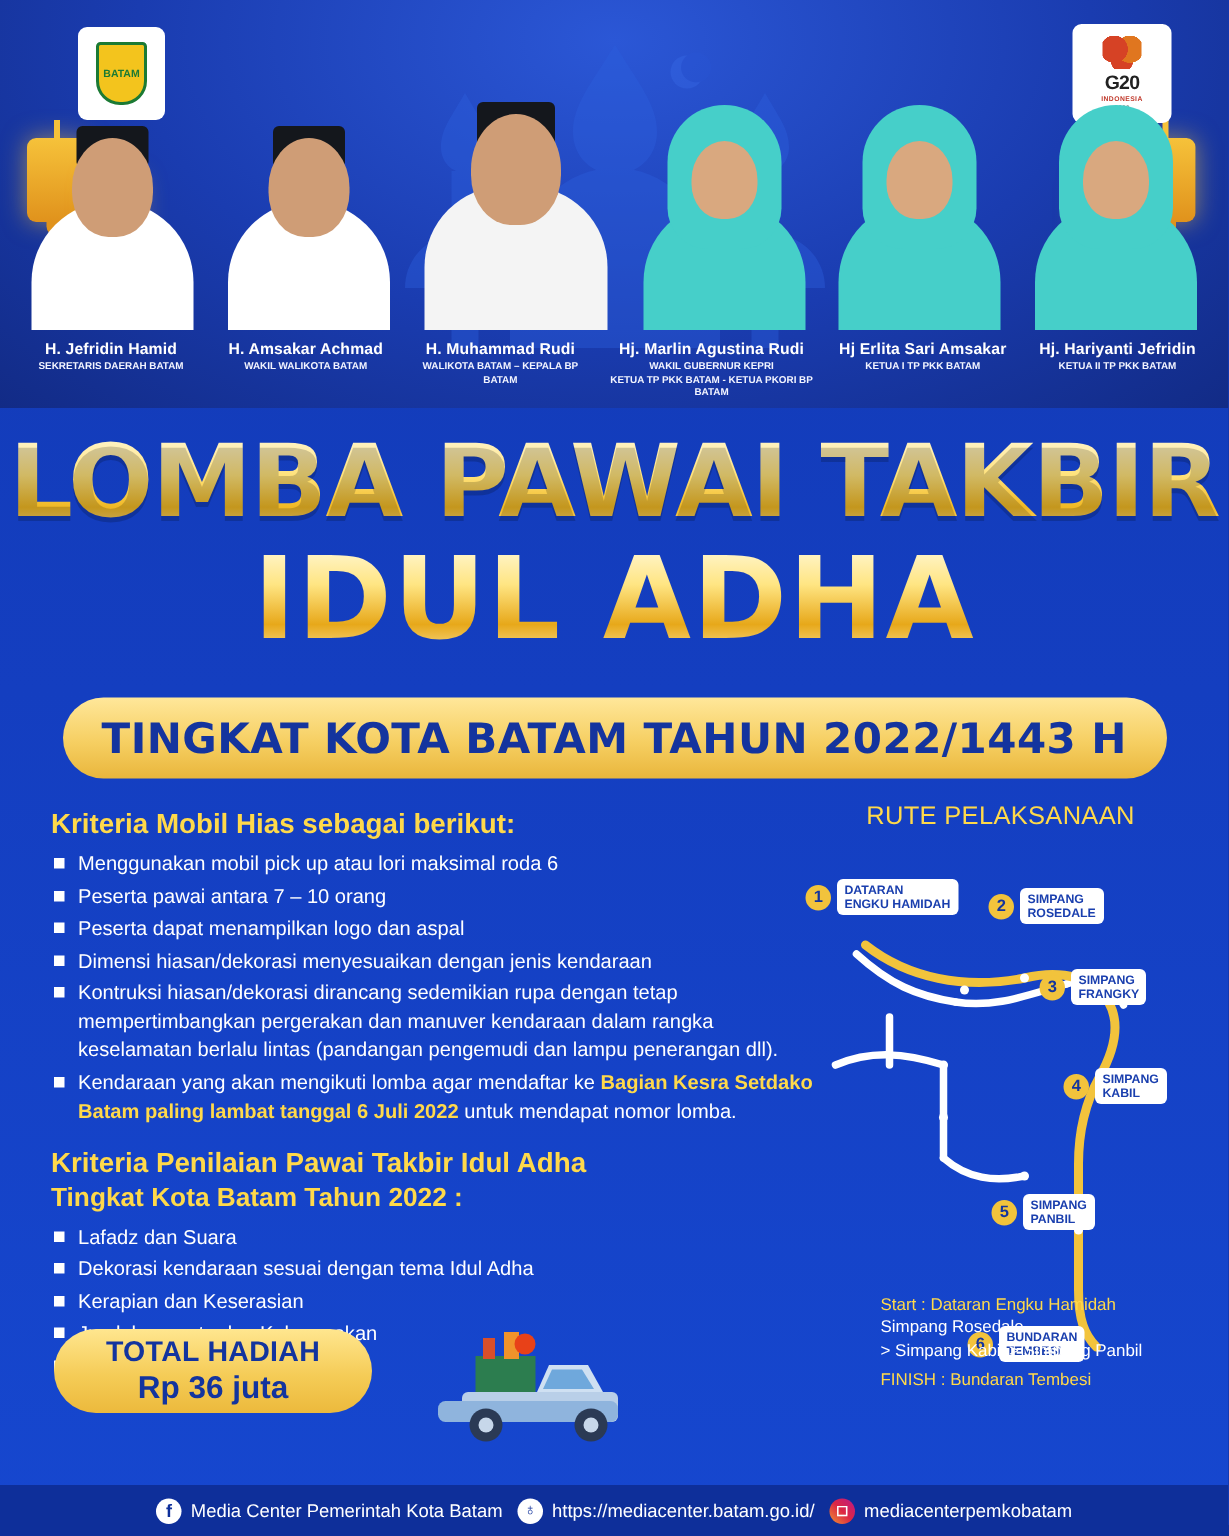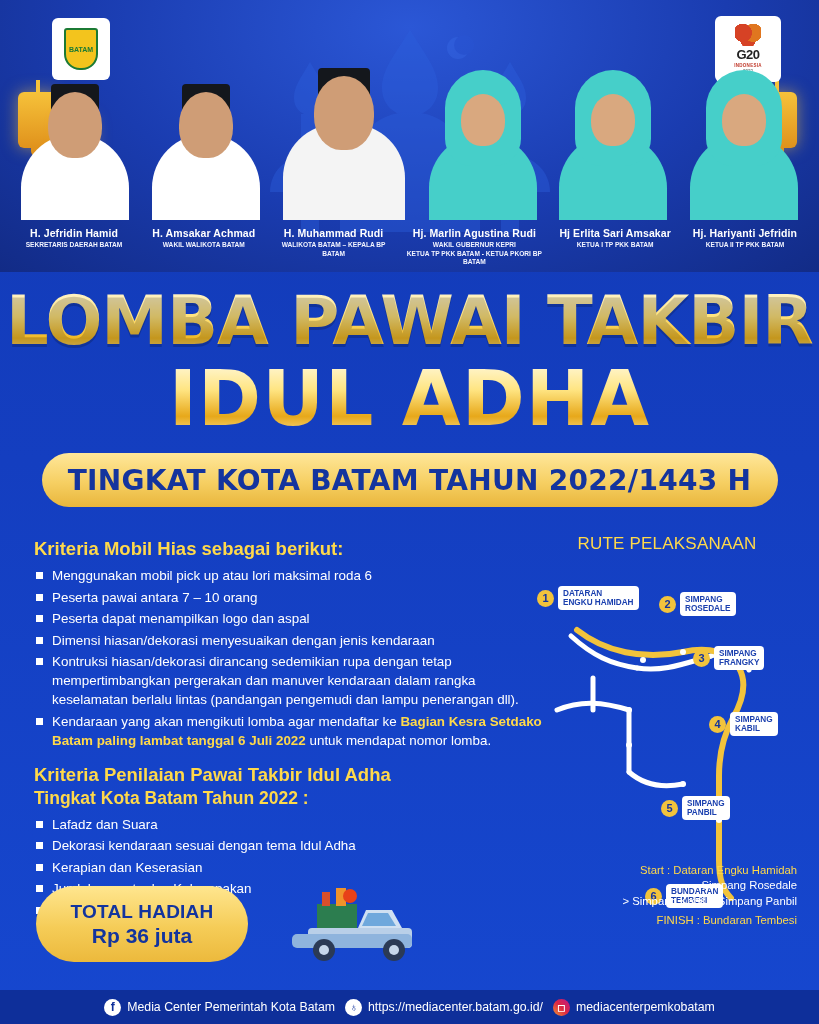--- a/index.html
+++ b/index.html
@@ -116,21 +116,21 @@
     font-family: "DejaVu Sans", sans-serif;
   }
   .t2 {
     margin-top: -6px;
     font-size: 76px; font-weight: bold; letter-spacing: 1px;
     background: linear-gradient(180deg,#fffdf2 0%, #ffe583 40%, #e7a81a 70%, #fff0b6 100%);
     -webkit-background-clip: text; background-clip: text; color: transparent;
     font-family: "DejaVu Sans", sans-serif;
   }
   .ribbon {
-    margin: 10px auto 0; width: 736px; height: 54px;
+    margin: 22px auto 0; width: 736px; height: 54px;
     background: linear-gradient(180deg,#ffe79a 0%, #f6cf62 55%, #e9b63c 100%);
     border-radius: 27px;
     display:flex; align-items:center; justify-content:center;
     color:#14349e; font-size: 28px; font-weight: bold; letter-spacing: .3px;
     font-family: "DejaVu Sans", sans-serif;
   }
 
   
   .content { position: absolute; top: 534px; left: 0; width: 819px; height: 460px; }
   .left-col { position: absolute; left: 34px; top: 4px; width: 520px; color:#fff; }
@@ -144,21 +144,21 @@
     content:""; position:absolute; left: 2px; top: 6px; width: 7px; height: 7px;
     background:#ffffff;
   }
   .hl { color:#ffd94a; font-weight: bold; }
   .sec2 { margin-top: 14px; }
   .sec2 .h-yellow { margin-bottom: 2px; }
   .sec2 .h-yellow.sub { font-size: 17.5px; margin-bottom: 6px; }
 
   .prize {
     position: absolute; left: 36px; top: 352px;
-    width: 212px; height: 76px;
+    width: 212px; height: 56px;
     background: linear-gradient(180deg,#ffe68f 0%, #f5cc57 55%, #ecb93c 100%);
     border-radius: 38px;
     display:flex; flex-direction: column; align-items:center; justify-content:center;
     color:#13349e; line-height: 1;
   }
   .prize .p1 { font-size: 19px; font-weight: bold; letter-spacing:.2px; }
   .prize .p2 { font-size: 21px; font-weight: bold; margin-top: 4px; }
 
   .truck { position:absolute; left: 262px; top: 348px; width: 190px; height: 86px; }
 
@@ -177,21 +177,21 @@
     background: #f2c33c; color:#13349e; font-size: 11px; font-weight:bold;
     display:flex; align-items:center; justify-content:center; flex: 0 0 auto;
   }
   .pill .lbl {
     background:#ffffff; color:#1a3fae; border-radius: 4px;
     font-size: 8.2px; font-weight: bold; line-height: 1.12;
     padding: 3px 5px; white-space: pre-line; text-align:left;
   }
   .route-legend {
     position: absolute; right: 4px; bottom: 46px; width: 210px; color:#ffd94a;
-    font-size: 11.3px; line-height: 1.35; text-align: right; margin-left: 22px;
+    font-size: 11.3px; line-height: 1.35; text-align: left; margin-left: 22px;
   }
   .route-legend .white { color:#fff; font-weight:normal; }
 
   
   .footer {
     position:absolute; bottom: 0; left:0; width: 819px; height: 34px;
     background: #0e2f9a;
     display:flex; align-items:center; justify-content:center; gap: 10px;
     color:#fff; font-size: 12.3px;
   }

